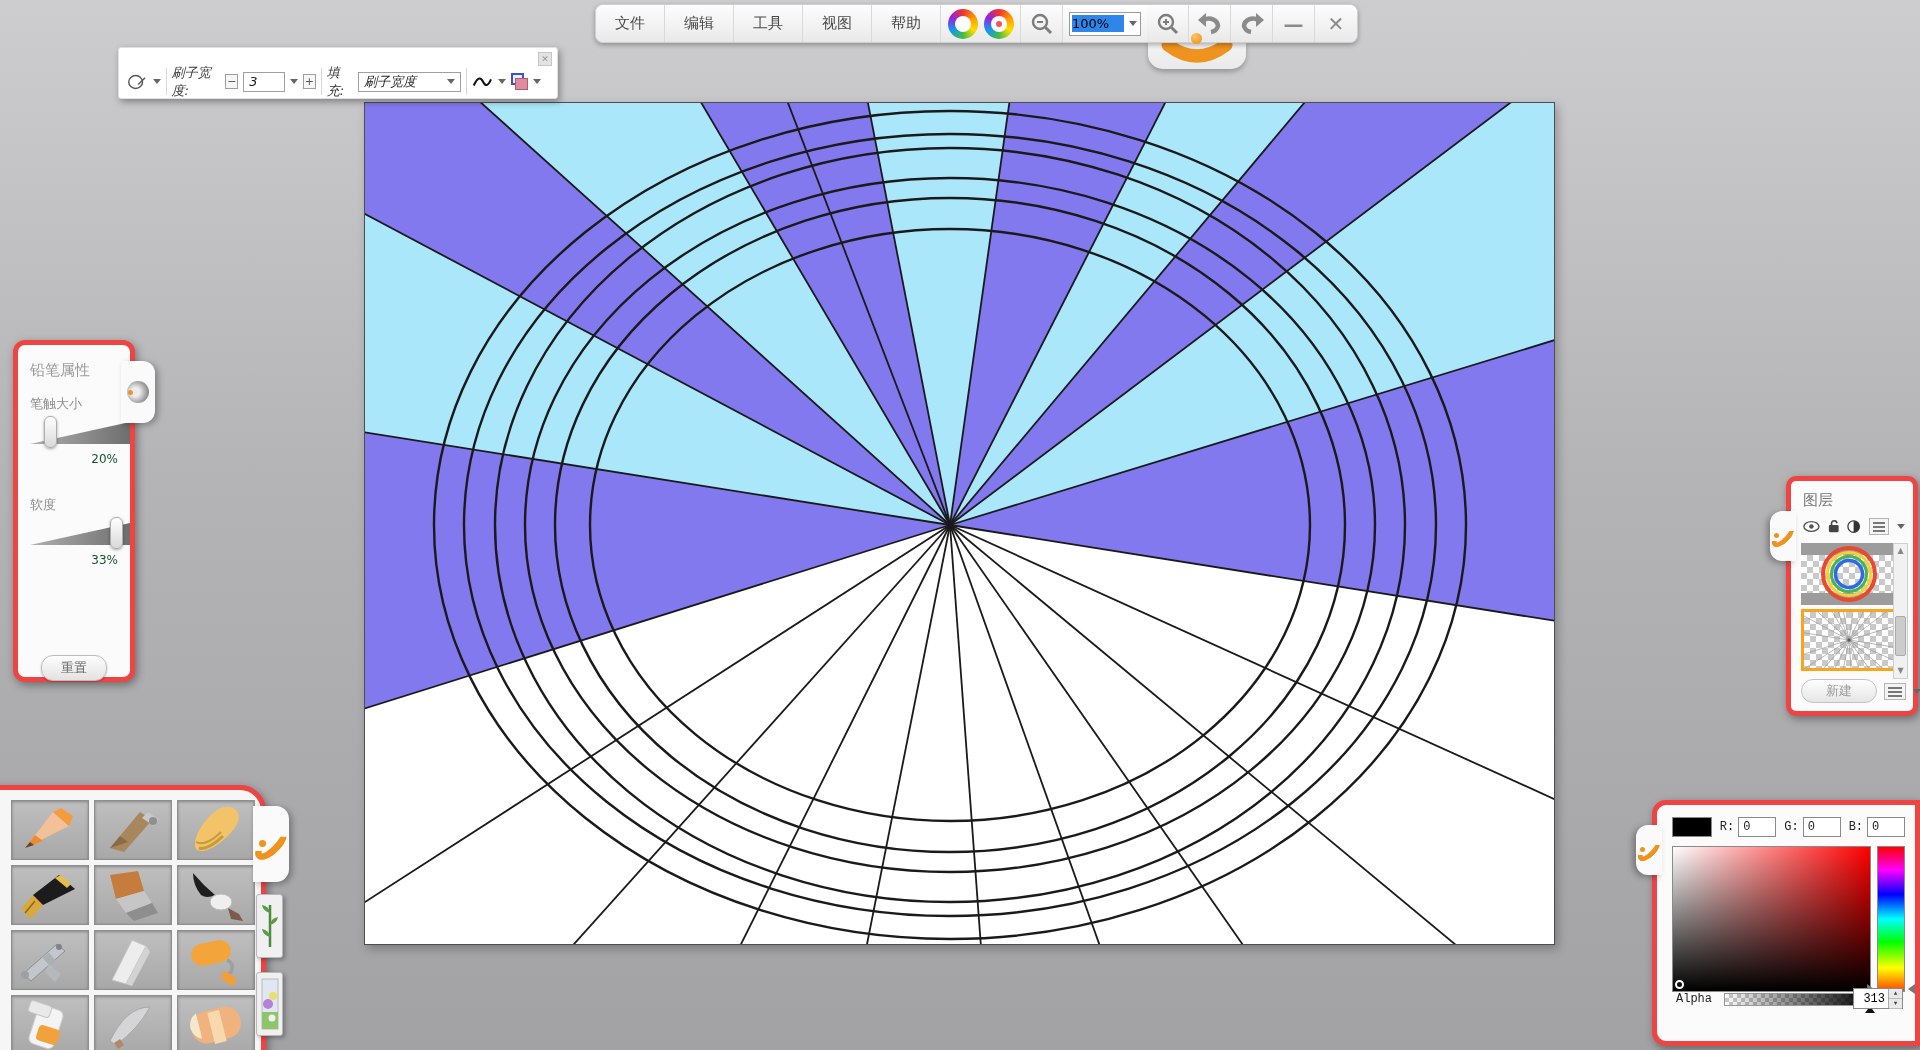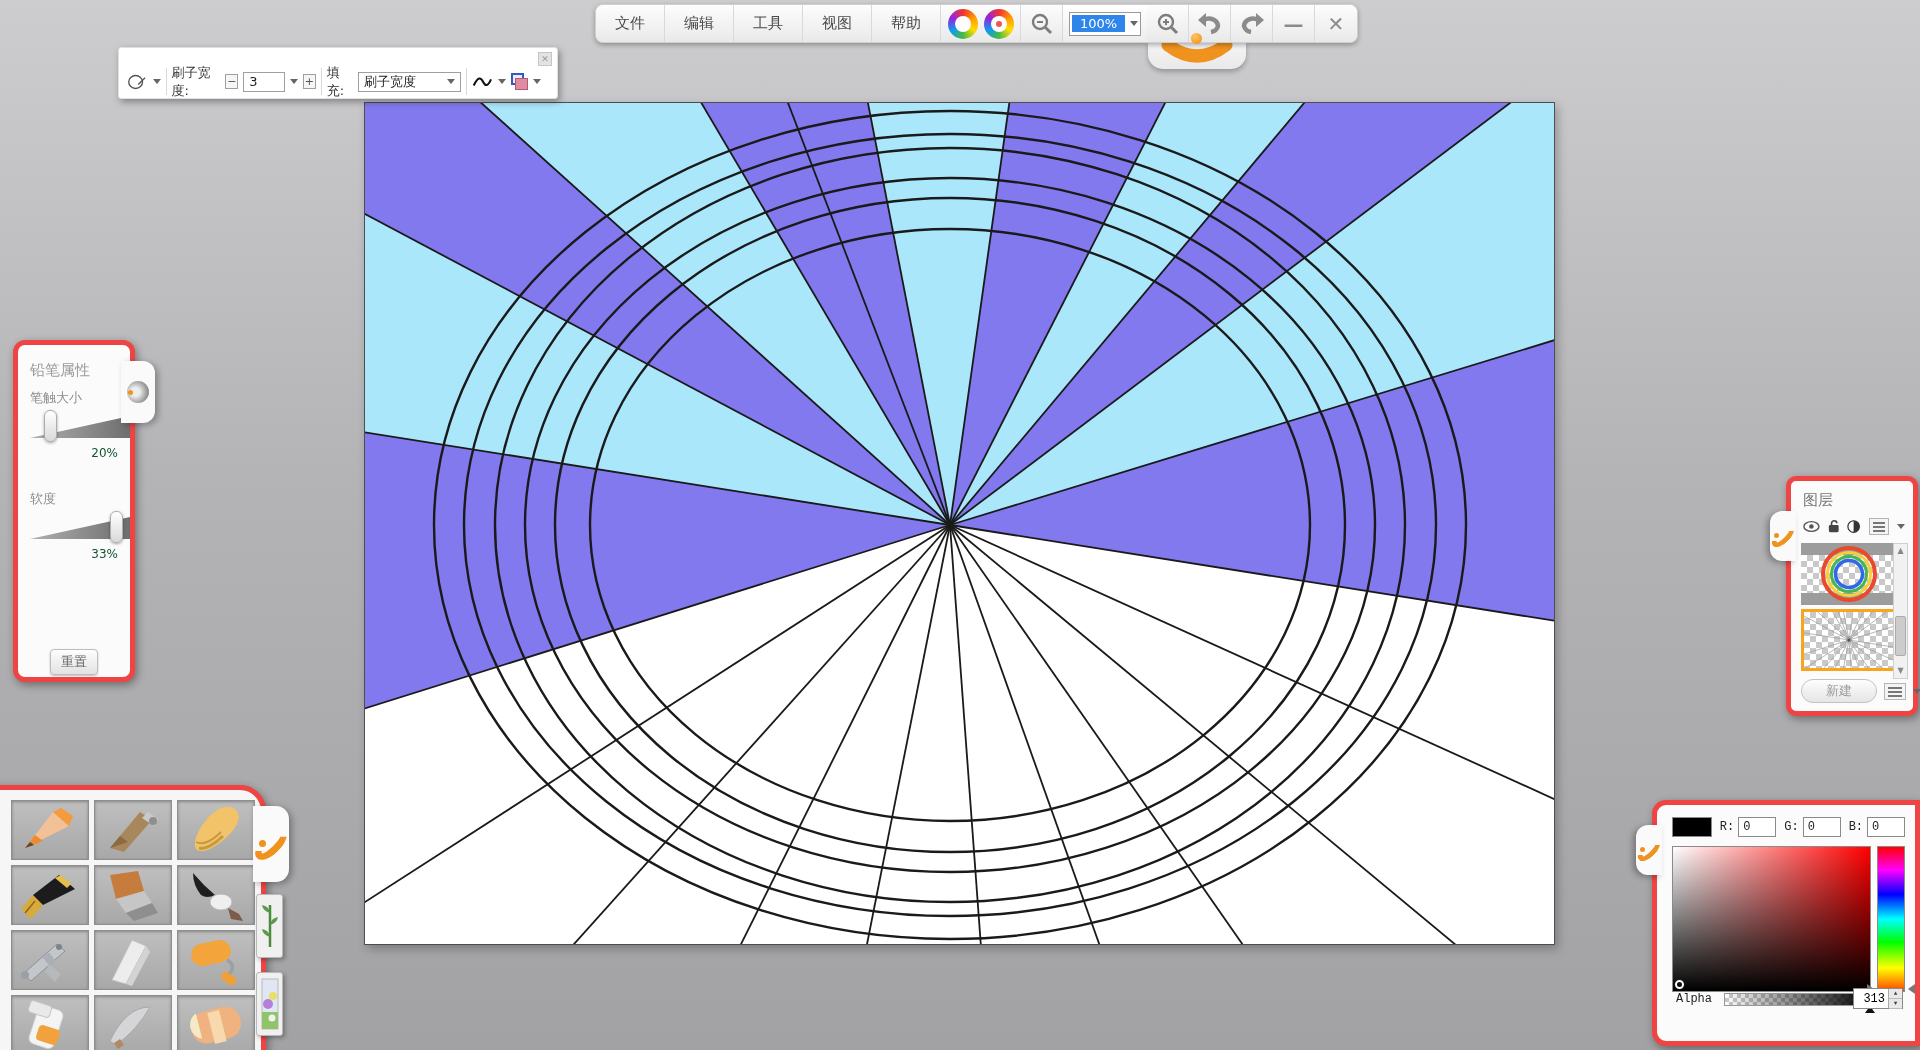--- a/index.html
+++ b/index.html
@@ -27,63 +27,63 @@
   .icon-btn { width:42px; display:flex; align-items:center; justify-content:center;
     border-right:1px solid #d9d9d9; background:linear-gradient(#fdfdfd,#e9e9e9); }
   #eyes-btn { width:80px; gap:6px; }
   .rainbow { width:30px; height:30px; border-radius:50%;
     background:conic-gradient(#e33,#f90,#fd0,#4b4,#19e,#92d,#e33); position:relative; }
   .rainbow::after { content:""; position:absolute; inset:7px; border-radius:50%; background:#fdfdfd; }
   .rainbow.disc::before { content:""; position:absolute; inset:12px; border-radius:50%;
     background:#e55; z-index:2; }
   #zoom-field { width:72px; height:24px; align-self:center; margin:0 6px; background:#fff;
     border:1px solid #9a9a9a; display:flex; align-items:center; }
-  #zoom-value { flex:1; text-align:left; background:#2f86ea; color:#ffffff; font-size:13px;
-    margin:2px; padding:1px 8px; }
+  #zoom-value { flex:1; text-align:left; background:#2f86ea; color:#000000; font-size:13px;
+    margin:2px; padding:1px 0; }
   #close-btn { border-right:none; border-radius:0 8px 8px 0; }
   .gray-glyph { font-size:20px; color:#8b8b8b; font-weight:bold; }
   
   #mouth-tab { position:absolute; left:1148px; top:41px; width:98px; height:28px;
     background:linear-gradient(#f6f6f6,#e9e9e9); border-radius:0 0 15px 15px;
     box-shadow:0 3px 5px rgba(0,0,0,.25); z-index:29; }
   #nose { position:absolute; left:1191px; top:33px; width:11px; height:11px; border-radius:50%;
     background:radial-gradient(circle at 35% 30%,#ffc261,#ee8d12); z-index:31; }
 
   
   #brush-toolbar { position:absolute; left:118px; top:47px; width:440px; height:52px;
     background:#fff; border:1px solid #e0e0e0; border-radius:3px;
     box-shadow:2px 3px 7px rgba(0,0,0,.35); z-index:25; }
   #brush-close { position:absolute; top:4px; right:5px; width:14px; height:14px; background:#e3e3e3;
     border:1px solid #c6c6c6; color:#9a9a9a; font-size:9px; line-height:12px; text-align:center; }
   #brush-row { position:absolute; left:8px; right:16px; bottom:3px; height:27px; display:flex;
-    align-items:center; gap:5px; font-size:13px; color:#333; }
+    align-items:center; gap:5px; font-size:13px; color:#333;font-style:italic; }
   .mini-box { width:15px; height:15px; border:1px solid #9f9f9f; background:#f6f6f6; color:#555;
     font-size:11px; line-height:13px; text-align:center; }
   .val-box { height:20px; background:#fff; border:1px solid #9f9f9f; font-size:13px; color:#222;
     padding:1px 5px; }
   .squares-icon { position:relative; width:20px; height:17px; }
   .squares-icon .back { position:absolute; left:0; top:0; width:13px; height:12px;
     border:2px solid #3a56c4; background:#e8ecff; }
   .squares-icon .front { position:absolute; right:0; bottom:0; width:13px; height:12px;
     border:1px solid #b05a74; background:#e08ca0; }
 
   
   #pencil-panel { left:13px; top:340px; width:122px; height:342px; border-radius:12px;
     padding:16px 12px 12px 12px; }
   #pencil-panel .title { font-size:15px; color:#9b9b9b; }
-  .slider-label { font-size:13px; color:#8d8d8d; margin-top:9px; }
+  .slider-label { font-size:13px; color:#8d8d8d; margin-top:15px; }
   .wedge-track { position:relative; width:100px; height:32px; margin-top:4px; }
   .wedge { position:absolute; left:0; right:0; bottom:5px; height:22px;
     clip-path:polygon(0 100%,100% 0,100% 100%);
     background:linear-gradient(90deg,#b0b0b0,#6e6e6e); }
   .handle { position:absolute; top:-1px; width:13px; height:32px; border:1px solid #adadad;
     border-radius:6px; background:linear-gradient(#ffffff,#d9d9d9);
     box-shadow:0 1px 3px rgba(0,0,0,.35); }
   .pct { text-align:right; font-size:12px; color:#14532d; margin-top:3px; }
-  #reset-btn { display:block; margin:88px auto 0; width:48px; height:26px; border-radius:4px;
+  #reset-btn { display:block; margin:88px auto 0; width:66px; height:26px; border-radius:12px;
     border:1px solid #bdbdbd; background:linear-gradient(#fefefe,#e2e2e2); color:#666;
     font-size:13px; text-align:center; line-height:24px; box-shadow:0 1px 2px rgba(0,0,0,.25); }
   .flap-right { position:absolute; right:-25px; top:16px; width:34px; height:62px;
     background:#fafafa; border-radius:0 12px 12px 0; box-shadow:3px 2px 6px rgba(0,0,0,.3);
     display:flex; align-items:center; justify-content:center; }
   .roll-circle { width:22px; height:22px; border-radius:50%;
     background:radial-gradient(circle at 38% 50%,#ececec 25%,#8f8f8f 72%); position:relative; }
   .roll-circle::after { content:""; position:absolute; left:1px; top:9px; width:5px; height:5px;
     border-radius:50%; background:#f0921e; }
 

